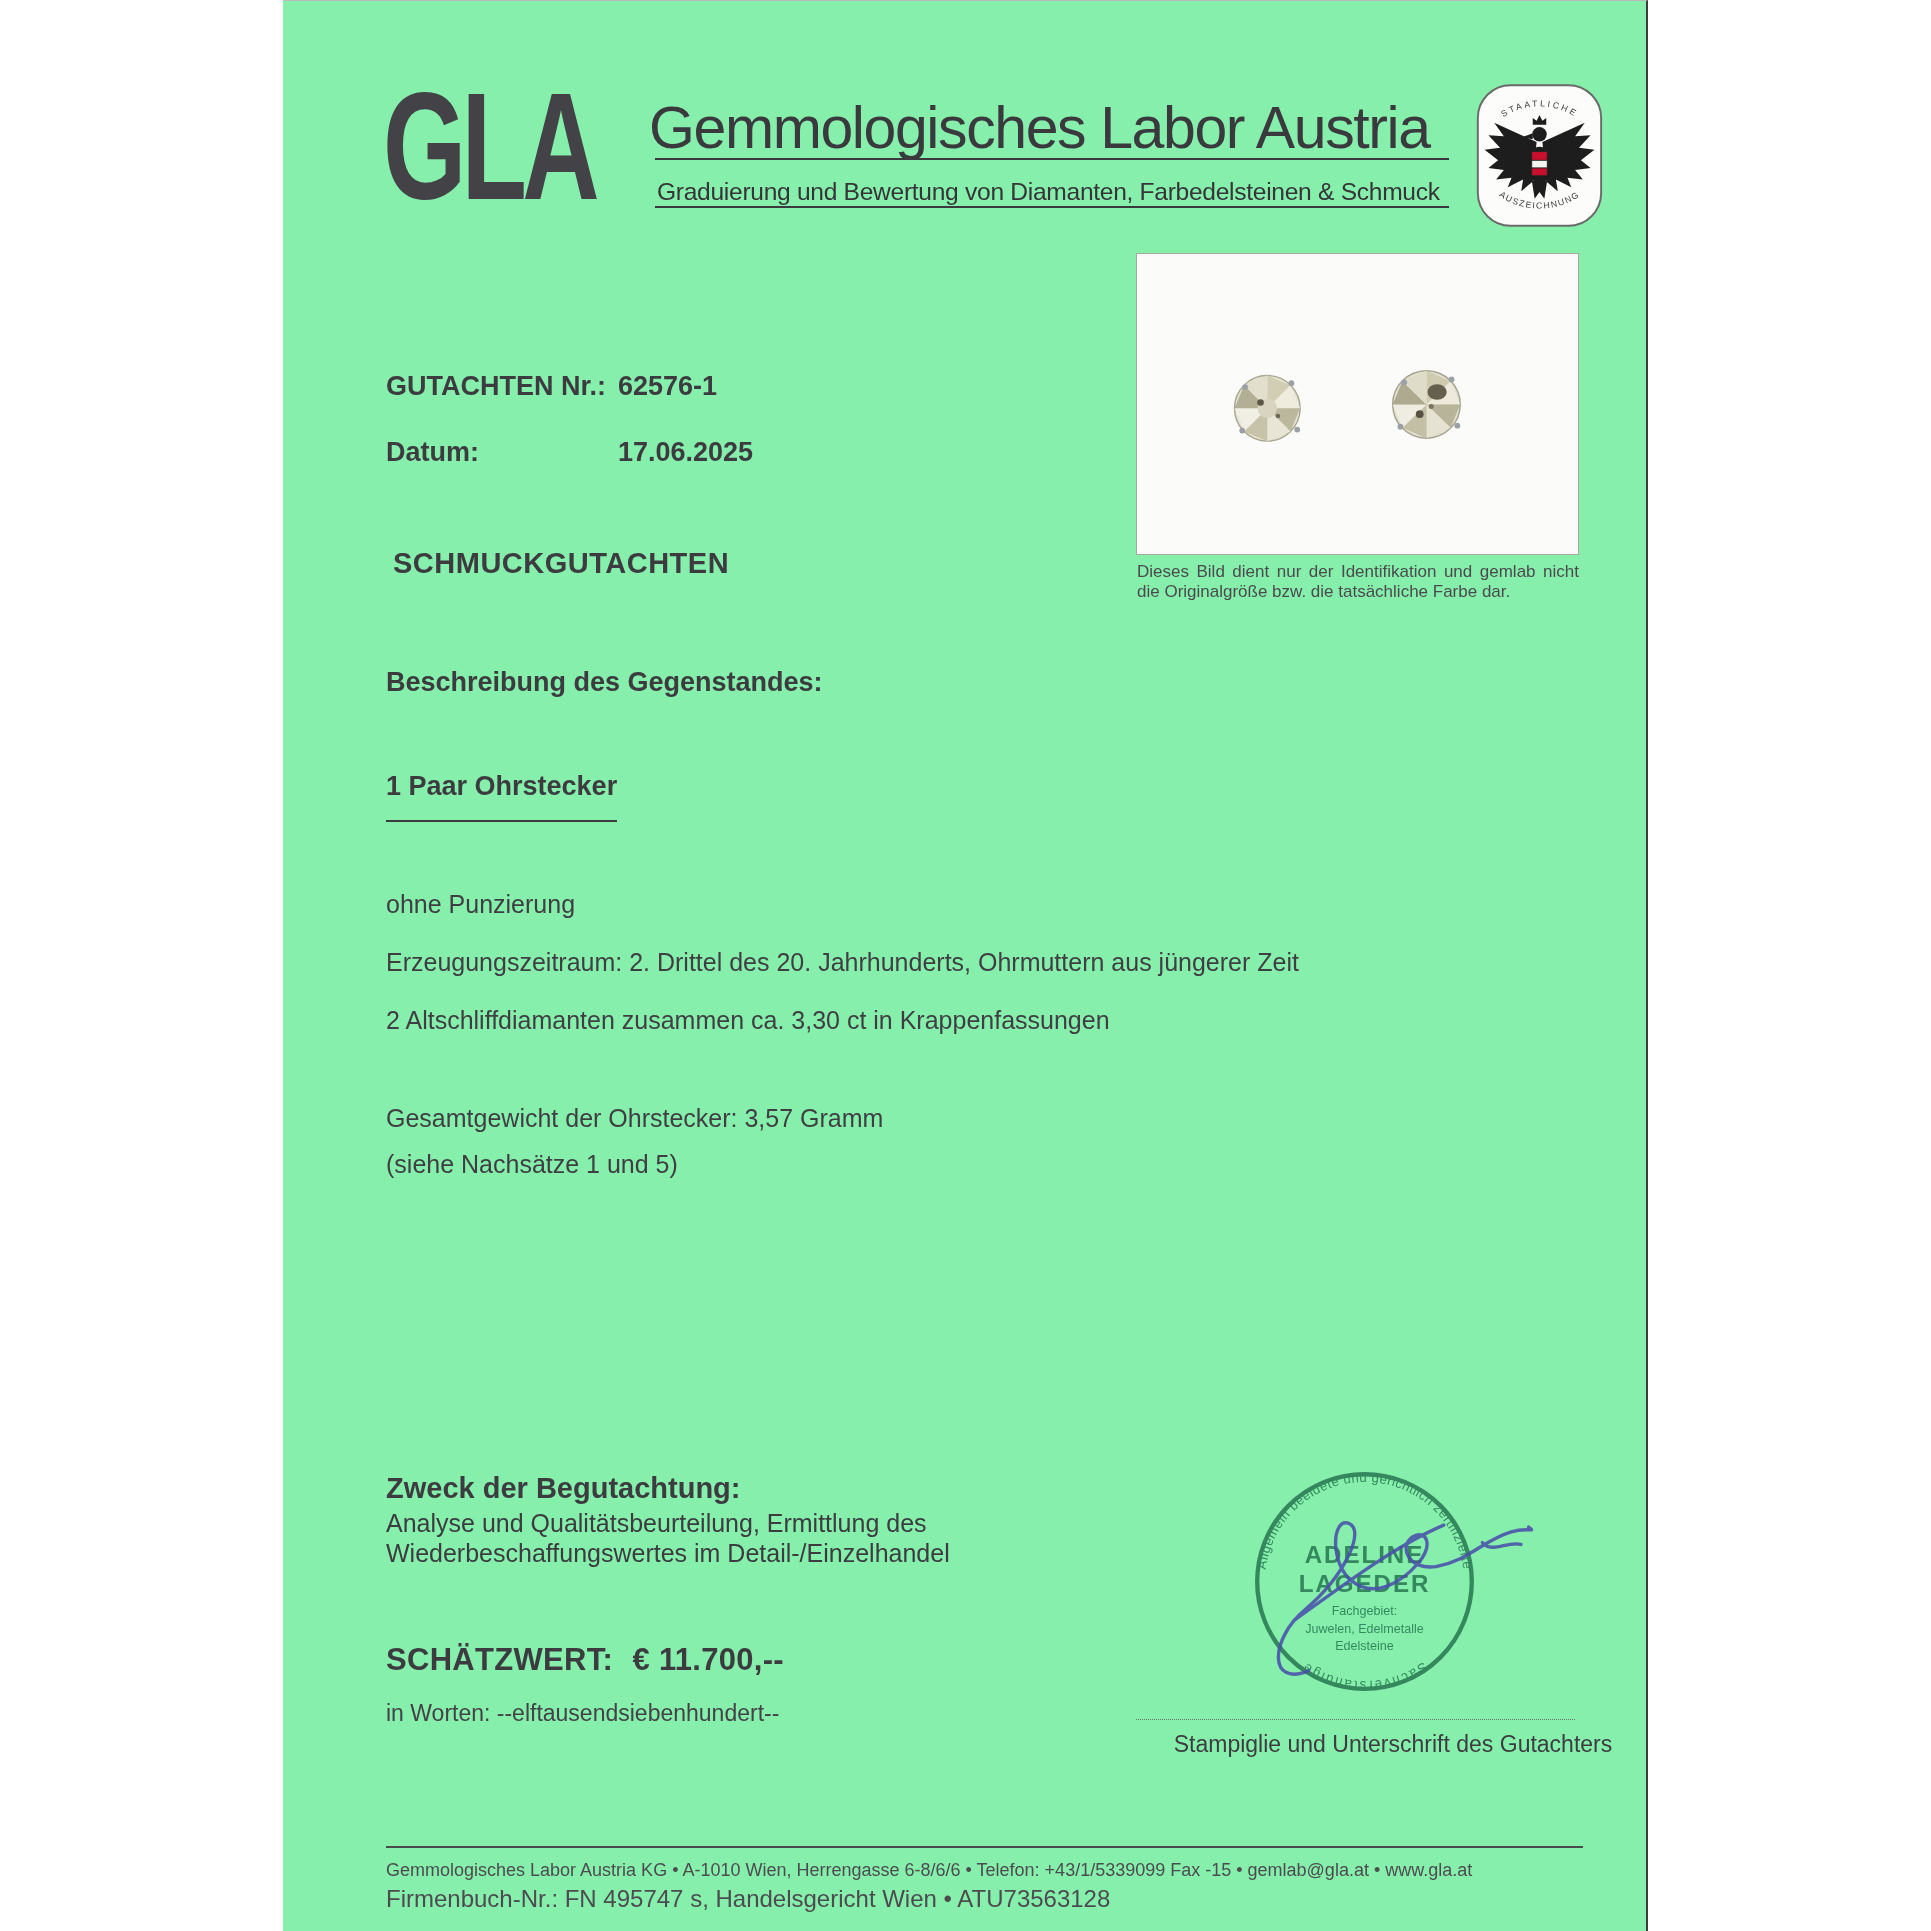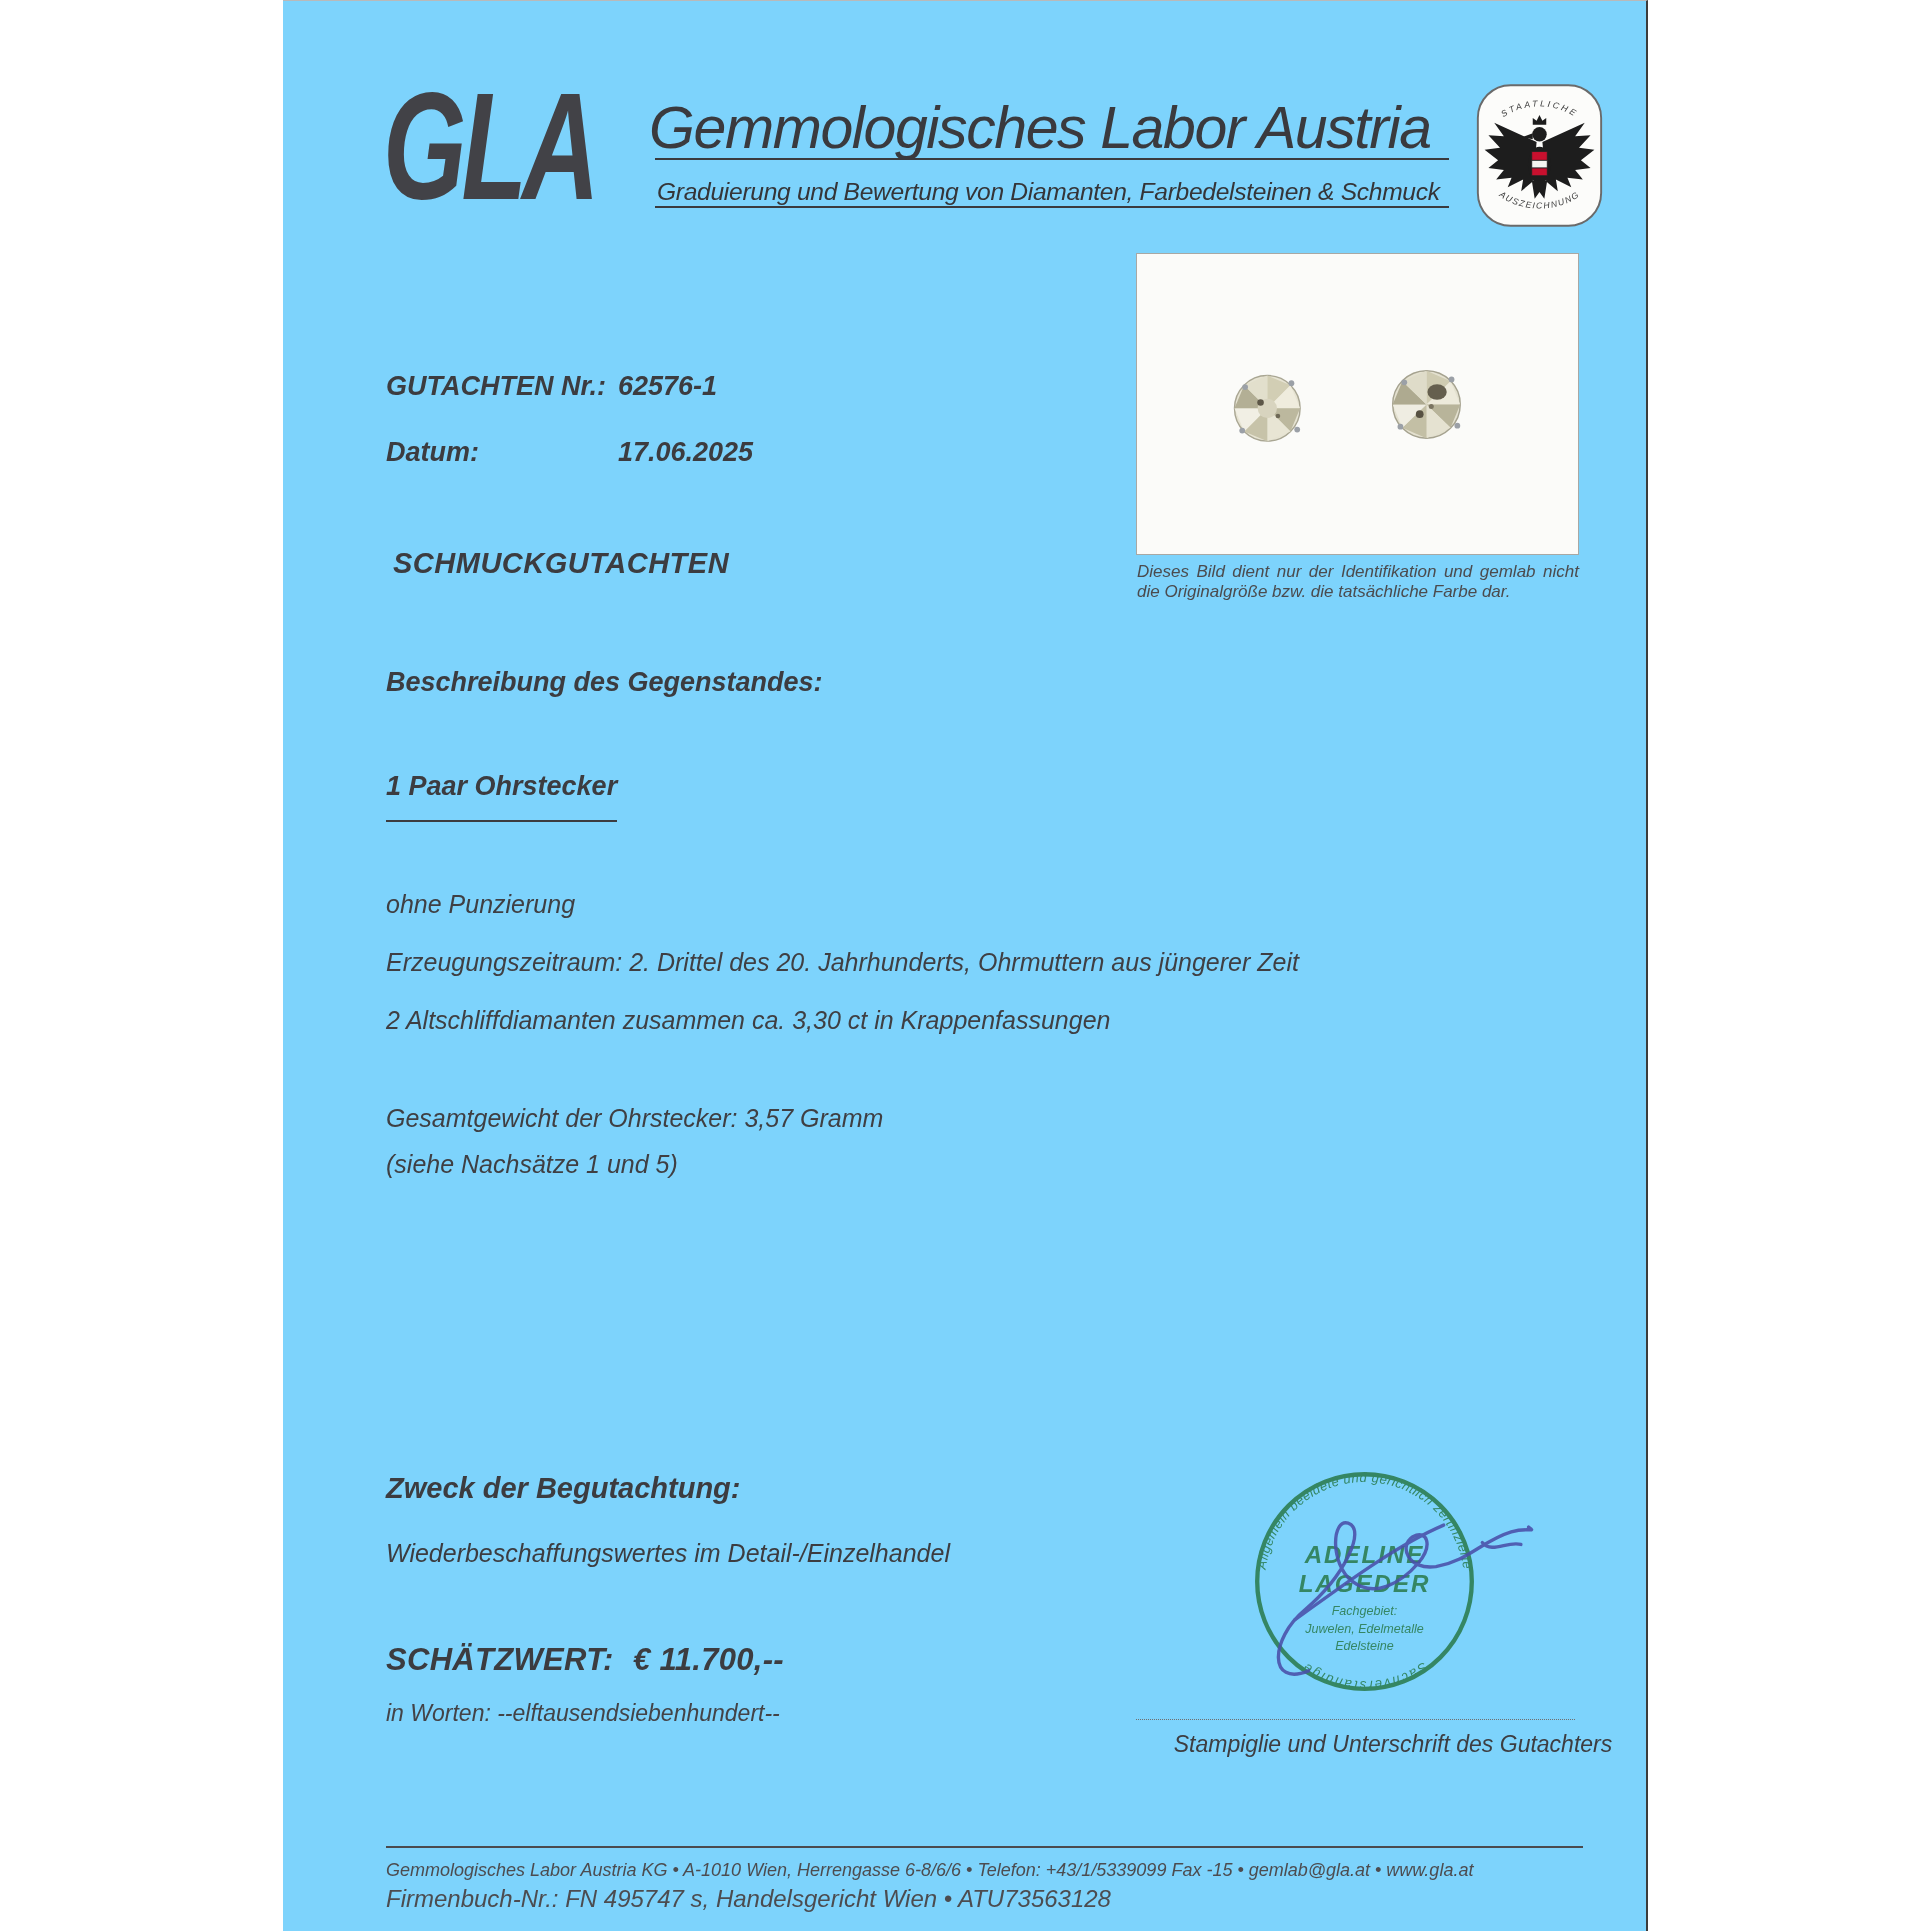--- a/index.html
+++ b/index.html
@@ -3,24 +3,23 @@
 <meta charset="utf-8">
 <style>
   * { margin:0; padding:0; box-sizing:border-box; }
   html,body { background:#ffffff; }
   body { font-family:"Liberation Sans","DejaVu Sans",sans-serif; color:#3c3c40; }
   .viewport { position:relative; width:1931px; height:1931px; background:#ffffff; overflow:hidden; }
 
   
   .scan {
     position:absolute; left:283px; top:0; width:1365px; height:1931px;
-    background:#7dd3fc;
+    background:#86efac;
     border-top:1.9px solid #b9b9b9;
     border-right:2.9px solid #3c3c3c;
-    font-style:italic;
   }
   .abs { position:absolute; }
 
   
   .gla-logo {
     left:100px; top:81px; height:135px; width:251px;
     font-size:153px; font-weight:bold; color:#424247; line-height:127px;
     letter-spacing:-6.8px; transform:scaleX(0.70); transform-origin:left top;
   }
   .header-title {
@@ -173,20 +172,21 @@
 
     <div class="abs desc-heading">Beschreibung des Gegenstandes:</div>
     <div class="abs item-title">1 Paar Ohrstecker</div>
     <div class="abs body-line dl1">ohne Punzierung</div>
     <div class="abs body-line dl2">Erzeugungszeitraum: 2. Drittel des 20. Jahrhunderts, Ohrmuttern aus jüngerer Zeit</div>
     <div class="abs body-line dl3">2 Altschliffdiamanten zusammen ca. 3,30 ct in Krappenfassungen</div>
     <div class="abs body-line dl4">Gesamtgewicht der Ohrstecker: 3,57 Gramm</div>
     <div class="abs body-line desc-note">(siehe Nachsätze 1 und 5)</div>
 
     <div class="abs purpose-heading">Zweck der Begutachtung:</div>
+    <div class="abs purpose-l1">Analyse und Qualitätsbeurteilung, Ermittlung des</div>
     <div class="abs purpose-l2">Wiederbeschaffungswertes im Detail-/Einzelhandel</div>
     <div class="abs valuation">
       <span>SCHÄTZWERT:</span><span class="val">€ 11.700,--</span>
     </div>
     <div class="abs in-words">in Worten: --elftausendsiebenhundert--</div>
 
     <svg class="abs stamp-svg" width="261" height="261" viewBox="0 0 270 270" opacity="0.92">
       <circle cx="135" cy="135" r="111" fill="none" stroke="#2f8058" stroke-width="4.5"></circle>
       <path id="ringTop" d="M 32,135 A 103,103 0 0 1 238,135" fill="none"></path>
       <text font-size="13.5" letter-spacing="0.5" fill="#2f8058">

